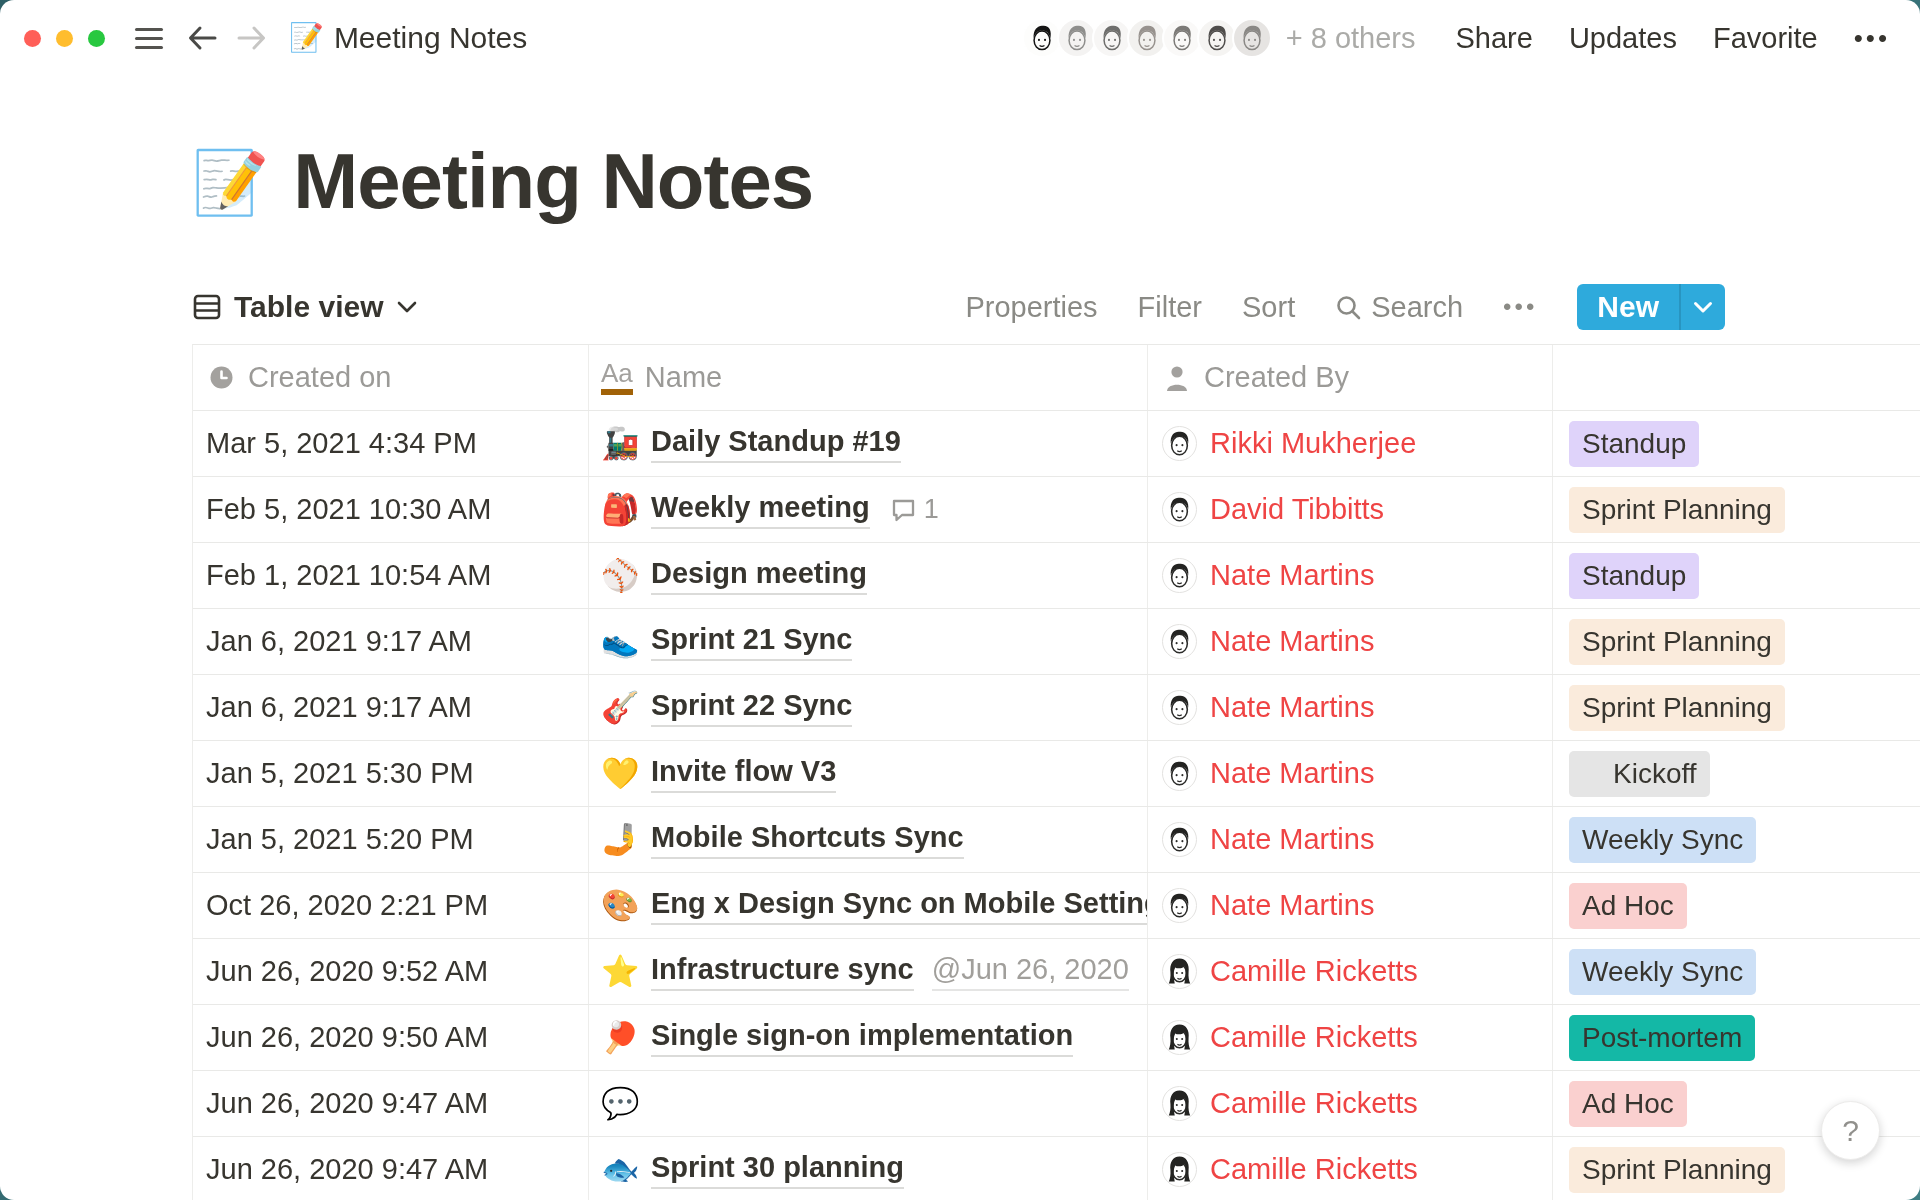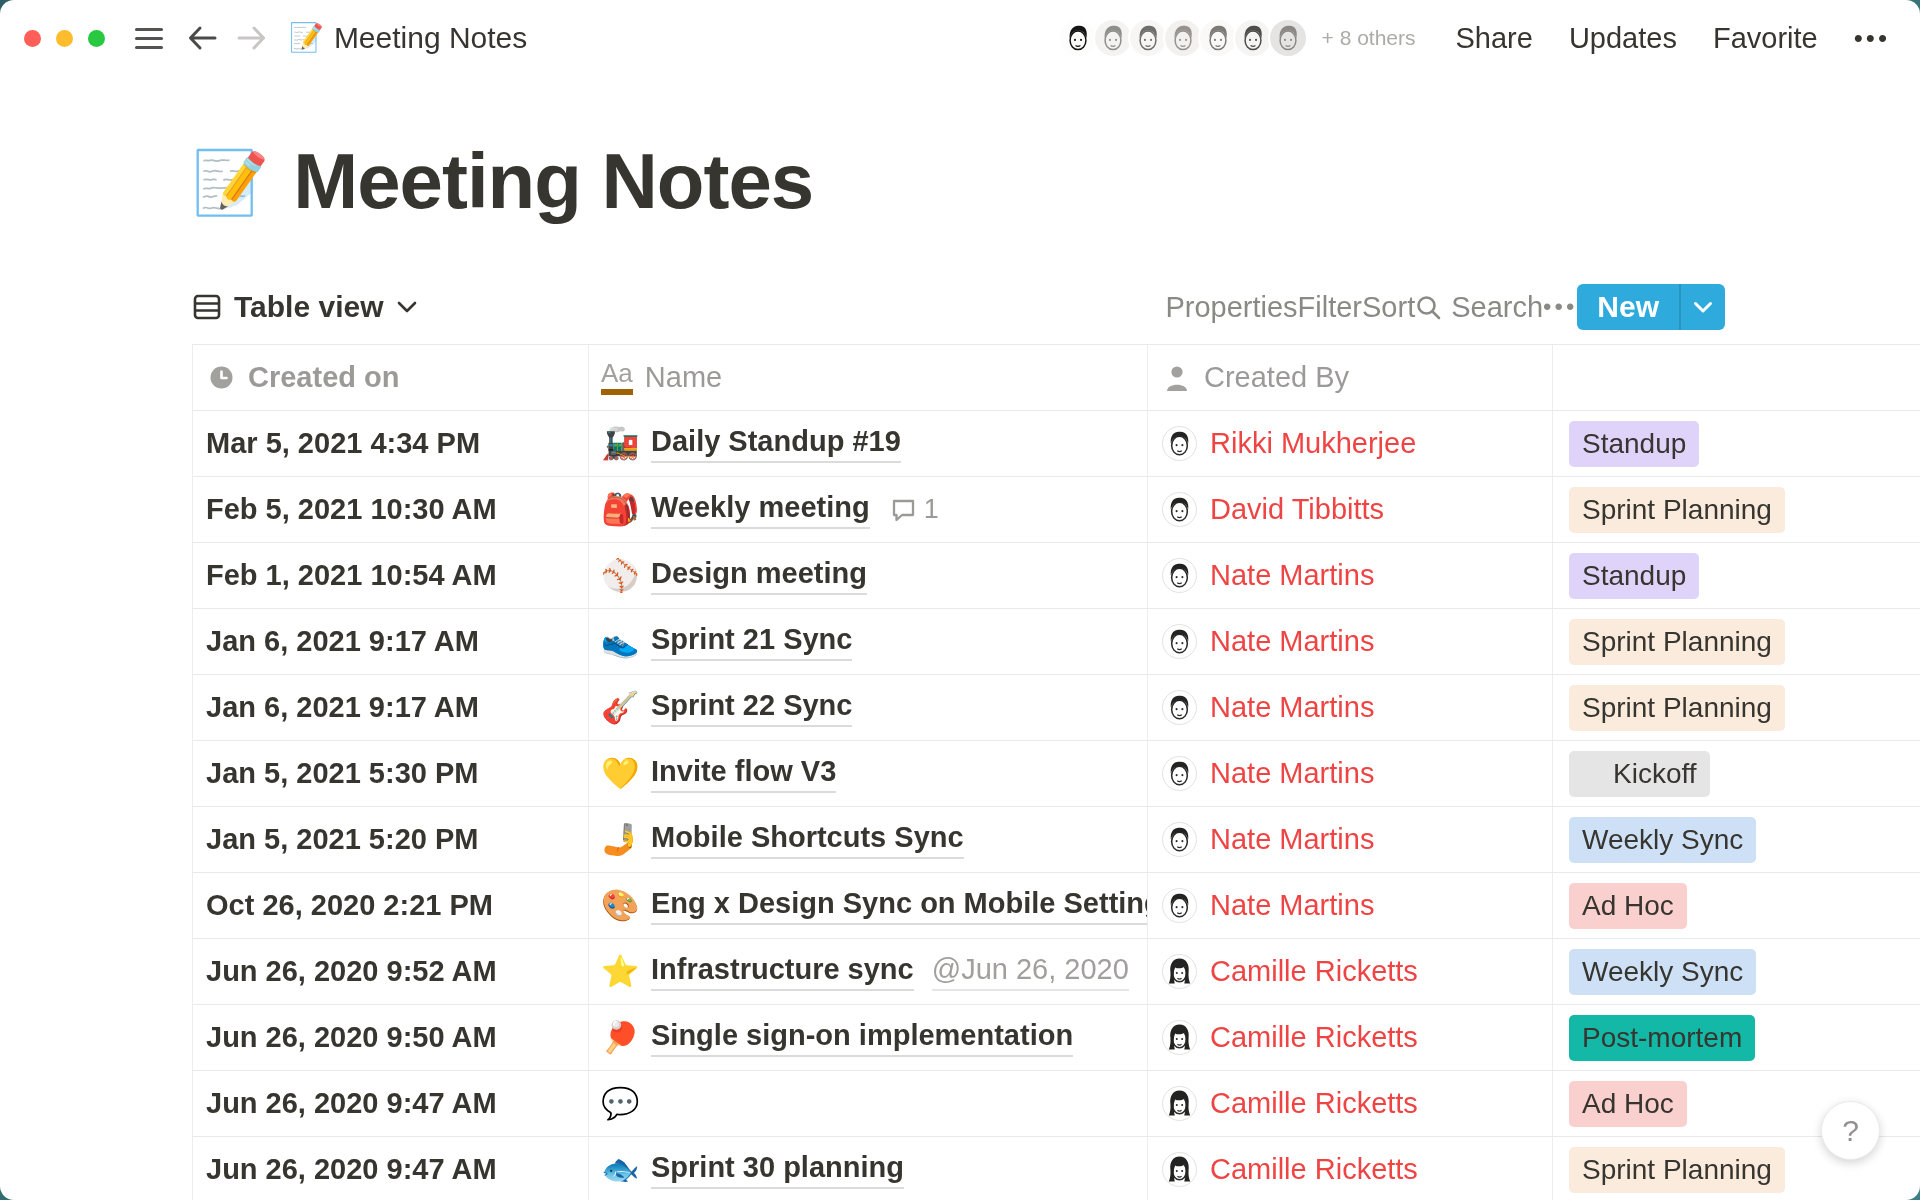--- a/index.html
+++ b/index.html
@@ -24,44 +24,44 @@
   .menu-btn{margin-left:30px;width:28px;display:flex;flex-direction:column;gap:6px;cursor:pointer;}
   .menu-btn span{display:block;height:3px;border-radius:2px;background:#54534F;}
   .nav-arrows{margin-left:22px;display:flex;gap:16px;align-items:center;}
   .nav-arrows svg{display:block;}
   .doc-title{margin-left:20px;display:flex;align-items:center;gap:10px;font-size:30px;font-weight:500;color:#37352F;}
   .doc-title .emoji{font-size:28px;line-height:1;}
   .tb-spacer{flex:1;}
   .facepile{display:flex;align-items:center;}
   .fp-avatar{width:36px;height:36px;border-radius:50%;border:2px solid #fff;margin-left:-5px;overflow:hidden;display:flex;align-items:center;justify-content:center;}
   .fp-avatar:first-child{margin-left:0;}
-  .others{margin-left:14px;font-size:21px;color:#ABABA8;}
+  .others{margin-left:14px;font-size:29px;color:#ABABA8;}
   .tb-actions{display:flex;align-items:center;gap:36px;margin-left:40px;justify-content:center;}
   .tb-action{font-size:29px;color:#37352F;cursor:pointer;white-space:nowrap;}
   .tb-dots{font-size:26px;letter-spacing:3px;color:#37352F;cursor:pointer;}
   
   .title-row{margin:58px 0 0 192px;display:flex;align-items:flex-end;gap:24px;height:86px;}
   .title-row .emoji{font-size:62px;line-height:1;padding-bottom:6px;}
   .page-title{font-size:78px;font-weight:700;line-height:1;letter-spacing:-1px;color:#37352F;}
   
   .toolbar{margin:62px 195px 0 192px;height:50px;display:flex;align-items:center;}
   .view-switch{display:flex;align-items:center;gap:12px;font-size:30px;font-weight:600;color:#37352F;cursor:pointer;}
-  .toolbar-right{margin-left:auto;display:flex;align-items:center;}
+  .toolbar-right{margin-left:auto;display:flex;align-items:center;gap:40px;}
   .tool-link{font-size:29px;color:#8A8A85;cursor:pointer;white-space:nowrap;}
   .search{display:flex;align-items:center;gap:9px;}
   .tool-dots{font-size:24px;letter-spacing:3px;color:#8A8A85;cursor:pointer;}
   .new-btn{display:flex;align-items:stretch;background:#2EAADC;border-radius:6px;overflow:hidden;cursor:pointer;height:46px;}
   .new-btn .label{display:flex;align-items:center;padding:0 20px;font-size:30px;font-weight:600;color:#fff;}
   .new-btn .split{width:2px;background:rgba(0,0,0,0.12);}
   .new-btn .caret{display:flex;align-items:center;justify-content:center;width:44px;}
   
   .table{margin:12px 0 0 192px;border-top:1px solid #E9E9E7;border-left:1px solid #EDEDEB;}
   .t-row{display:flex;height:66px;border-bottom:1px solid #E9E9E7;box-sizing:border-box;}
   .t-cell{box-sizing:border-box;display:flex;align-items:center;overflow:hidden;white-space:nowrap;border-right:1px solid #EDEDEB;}
-  .c1{width:396px;padding-left:13px;font-weight:bold;}
+  .c1{width:396px;padding-left:13px;}
   .c2{width:559px;padding-left:12px;}
   .c3{width:405px;padding-left:14px;}
   .c4{flex:1;border-right:none;padding-left:16px;}
   .t-head .t-cell{color:#9B9A97;font-size:29px;gap:12px;}
   .head-icon{display:flex;align-items:center;justify-content:center;width:30px;color:#A3A19E;}
   .aa-icon{font-size:26px;color:#A3A19E;border-bottom:6px solid #a16207;line-height:1.05;padding-bottom:1px;}
   .sel-icon{width:26px;height:26px;border-radius:50%;background:#A3A19E;display:flex;align-items:center;justify-content:center;}
   .sel-icon:before{content:"";width:0;height:0;border-left:6px solid transparent;border-right:6px solid transparent;border-top:9px solid #fff;margin-top:2px;}
   .date-text{font-size:29px;color:#37352F;}
   .name-wrap{display:flex;align-items:center;gap:14px;min-width:0;}

